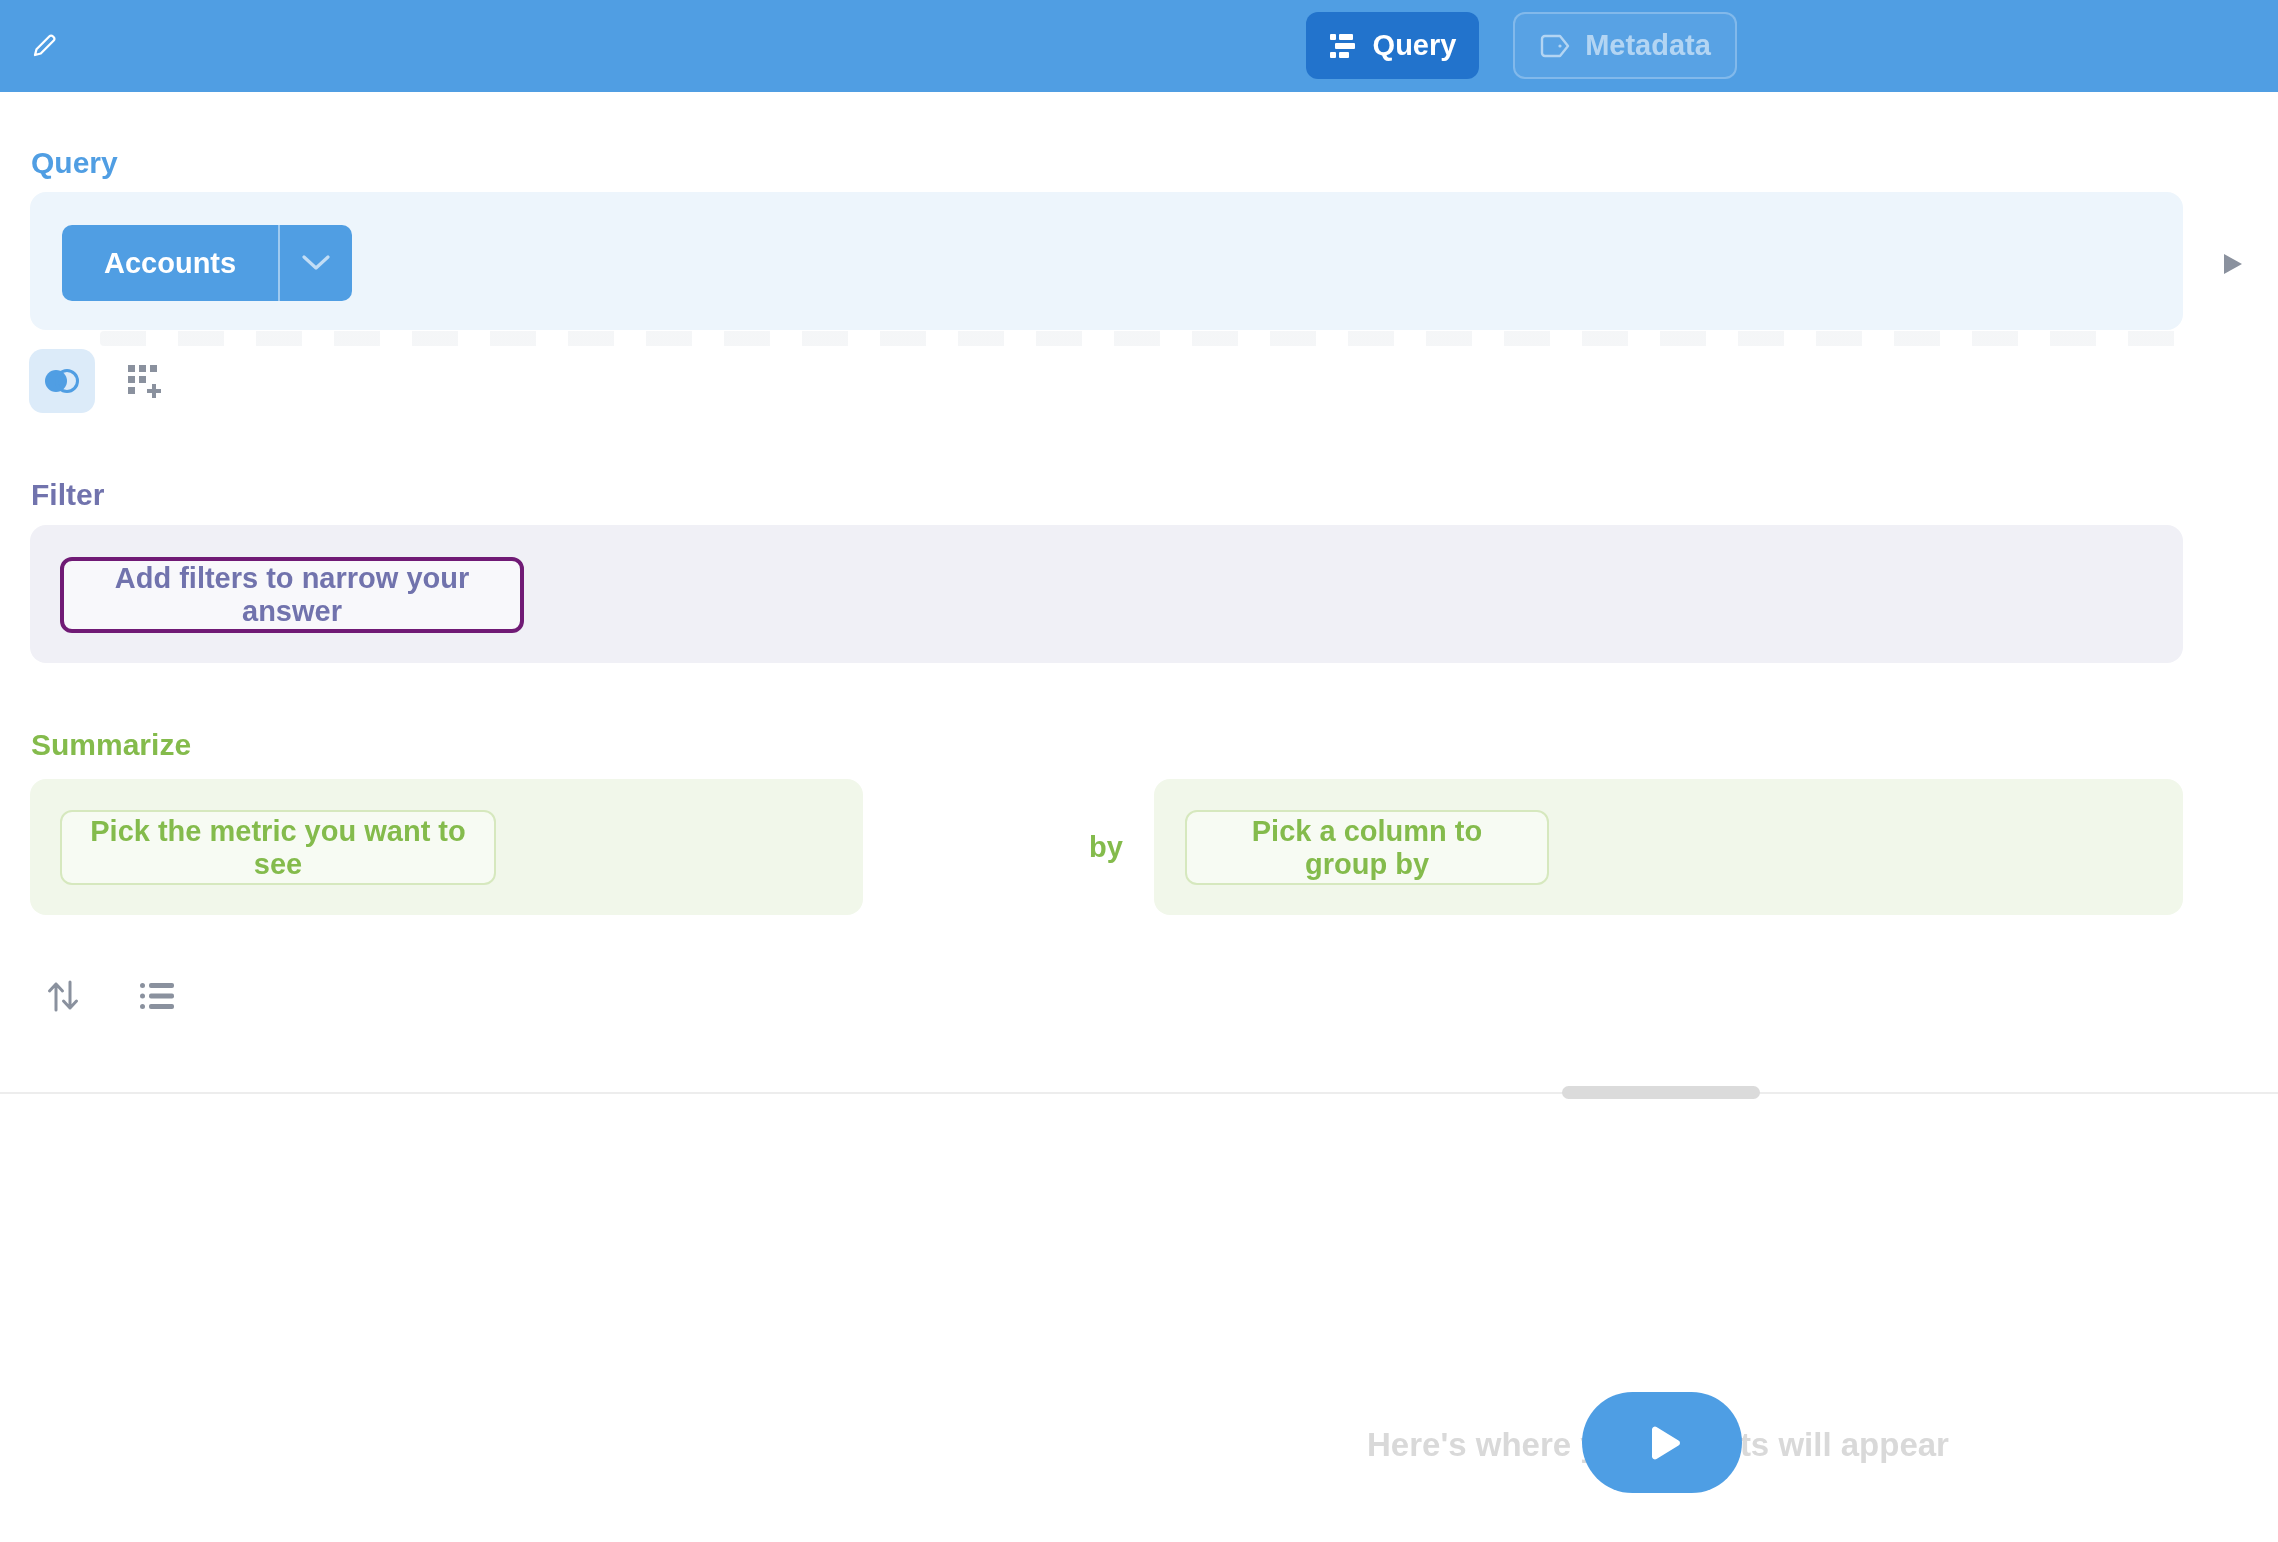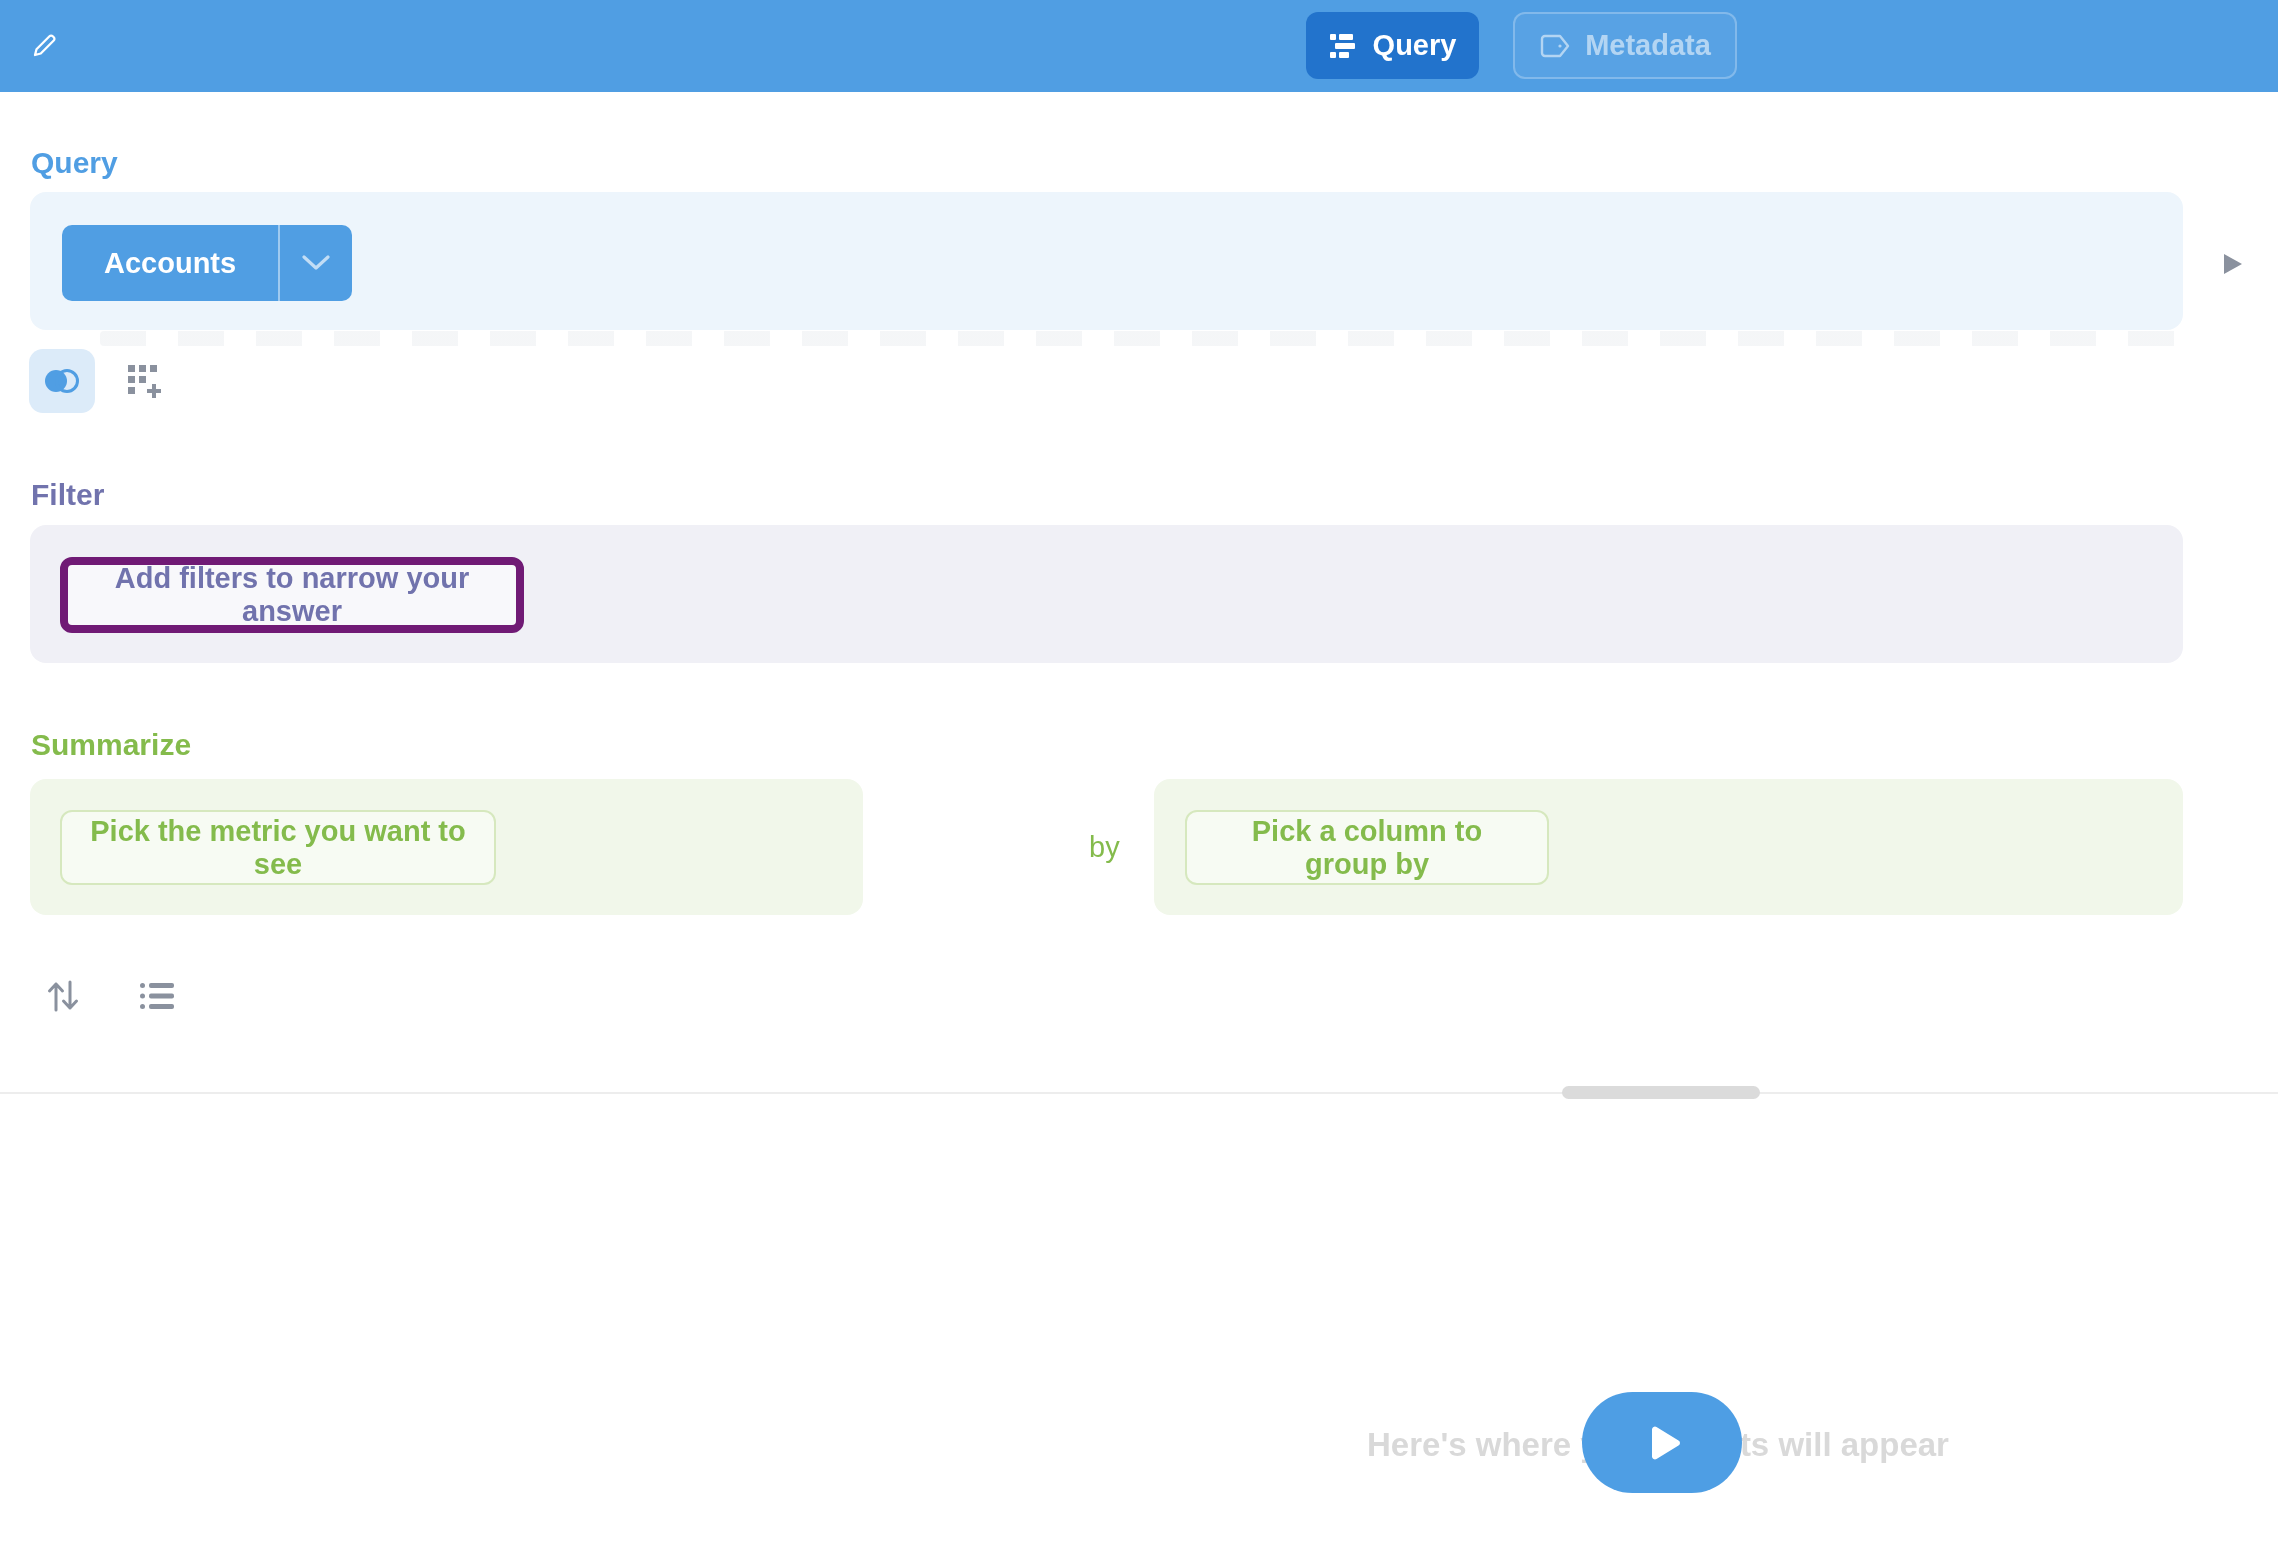--- a/index.html
+++ b/index.html
@@ -47,26 +47,26 @@
     display:flex; align-items:center; justify-content:center; }
   .join-btn { left:29px; top:349px; width:66px; height:64px; background:#DCEBF9; border-radius:14px; }
   .customcol-btn { left:122px; top:359px; width:46px; height:44px; }
   .preview-btn { left:2212px; top:244px; width:40px; height:40px; }
   .sort-btn { left:42px; top:976px; width:42px; height:40px; }
   .list-btn { left:136px; top:976px; width:42px; height:40px; }
 
   .ghost-field-btn { position:absolute; border-radius:12px; font-weight:bold; font-size:29px;
     display:flex; align-items:center; padding:0 28px; cursor:pointer; }
   .filter-add { left:30px; top:32px; width:464px; height:76px;
-    border:8px solid #701a75; background:rgba(255,255,255,0.55); color:#7173AD; }
+    border:4px solid #701a75; background:rgba(255,255,255,0.55); color:#7173AD; }
   .metric-pick { left:30px; top:31px; width:436px; height:75px;
     border:2px solid #D6E8BE; background:rgba(255,255,255,0.45); color:#84BB4C; }
   .column-pick { left:31px; top:31px; width:364px; height:75px;
     border:2px solid #D6E8BE; background:rgba(255,255,255,0.45); color:#84BB4C; }
-  .by-text { position:absolute; left:1089px; top:831px; font-size:29px; font-weight:normal; color:#84BB4C; }
+  .by-text { position:absolute; left:1089px; top:831px; font-size:29px; font-weight:bold; color:#84BB4C; }
 
   
   .divider { position:absolute; left:0; top:1092px; width:2278px; height:2px; background:#EDEDED; }
   .drag-handle { position:absolute; left:1562px; top:1086px; width:198px; height:13px;
     border-radius:7px; background:#DBDBDB; cursor:row-resize; }
   .results-placeholder { position:absolute; left:1658px; top:1426px; transform:translateX(-50%);
     font-size:33px; font-weight:bold; color:#D9D9D9; white-space:nowrap; }
   .run-btn { position:absolute; left:1582px; top:1392px; width:160px; height:101px;
     border-radius:51px; background:#4E9EE4; border:none; cursor:pointer;
     display:flex; align-items:center; justify-content:center; }

